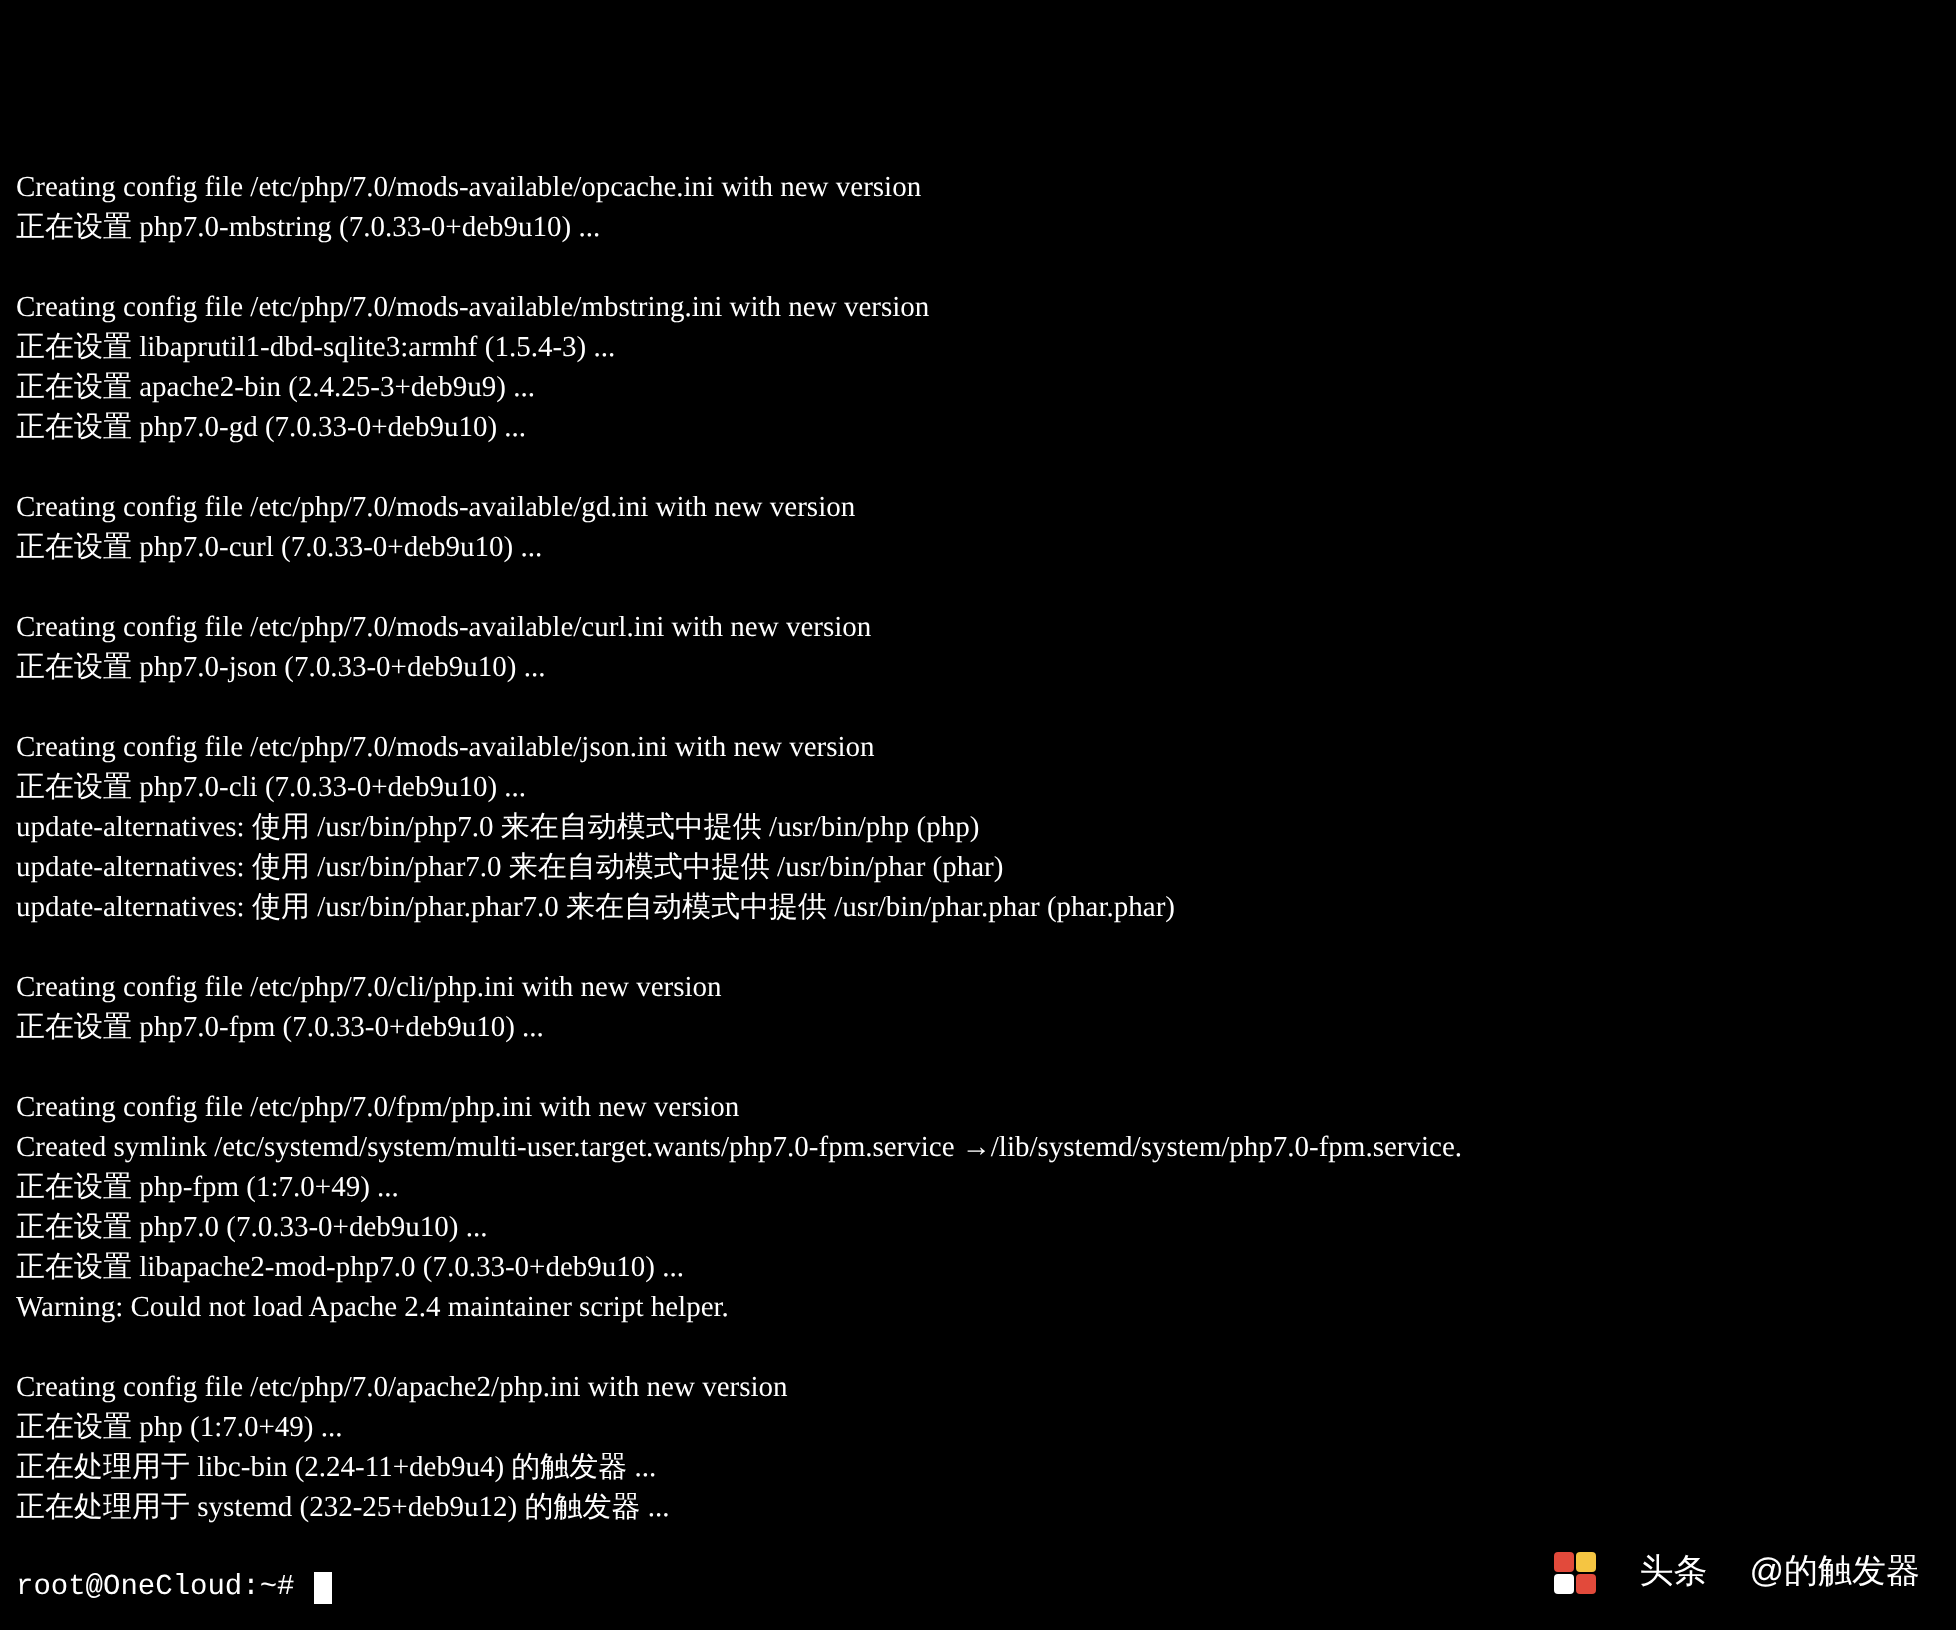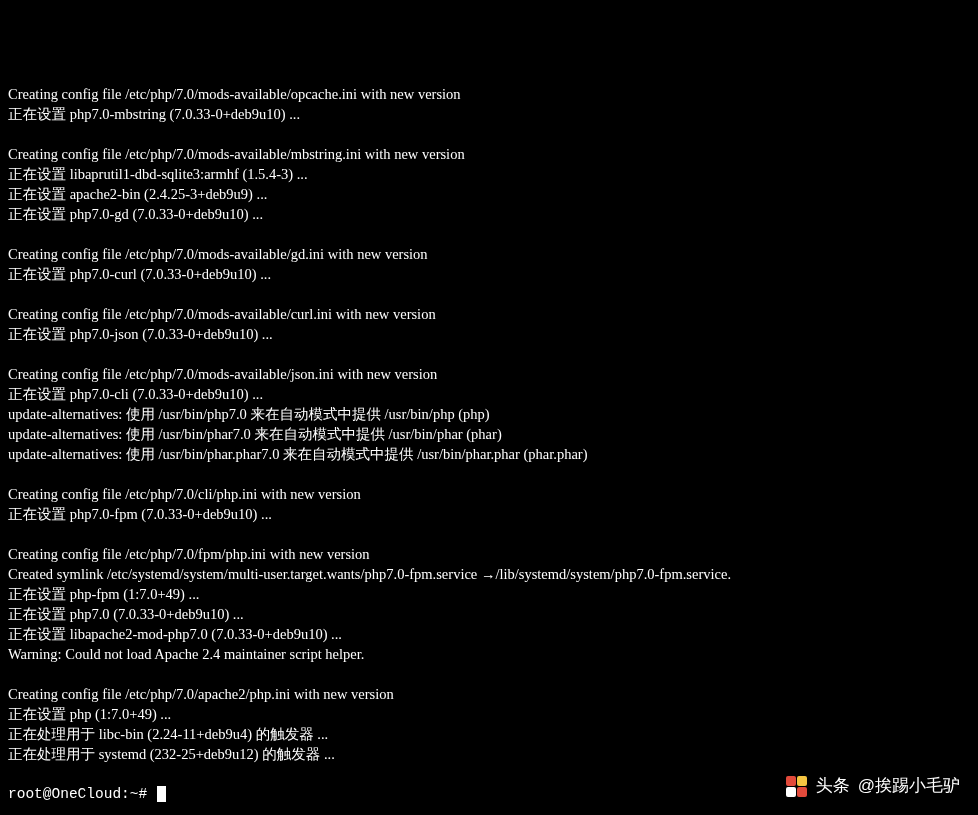--- a/index.html
+++ b/index.html
@@ -36,21 +36,21 @@
       background-color: #ffffff;
       vertical-align: text-bottom;
       margin-left: 1px;
     }
     .watermark {
       position: absolute;
       bottom: 18px;
       right: 18px;
       display: flex;
       align-items: center;
-      gap: 8px;
+      gap: 21px;
       color: #ffffff;
       font-family: "Microsoft YaHei", sans-serif;
       font-size: 17px;
       font-weight: 500;
     }
     .watermark-logo {
       width: 22px;
       height: 22px;
       display: flex;
       flex-wrap: wrap;
@@ -71,17 +71,17 @@
 
 
 <div id="terminal-output"><div class="terminal-line">Creating config file /etc/php/7.0/mods-available/opcache.ini with new version</div><div class="terminal-line">正在设置 php7.0-mbstring (7.0.33-0+deb9u10) ...</div><div class="terminal-line" style="height: 20px;"></div><div class="terminal-line">Creating config file /etc/php/7.0/mods-available/mbstring.ini with new version</div><div class="terminal-line">正在设置 libaprutil1-dbd-sqlite3:armhf (1.5.4-3) ...</div><div class="terminal-line">正在设置 apache2-bin (2.4.25-3+deb9u9) ...</div><div class="terminal-line">正在设置 php7.0-gd (7.0.33-0+deb9u10) ...</div><div class="terminal-line" style="height: 20px;"></div><div class="terminal-line">Creating config file /etc/php/7.0/mods-available/gd.ini with new version</div><div class="terminal-line">正在设置 php7.0-curl (7.0.33-0+deb9u10) ...</div><div class="terminal-line" style="height: 20px;"></div><div class="terminal-line">Creating config file /etc/php/7.0/mods-available/curl.ini with new version</div><div class="terminal-line">正在设置 php7.0-json (7.0.33-0+deb9u10) ...</div><div class="terminal-line" style="height: 20px;"></div><div class="terminal-line">Creating config file /etc/php/7.0/mods-available/json.ini with new version</div><div class="terminal-line">正在设置 php7.0-cli (7.0.33-0+deb9u10) ...</div><div class="terminal-line">update-alternatives: 使用 /usr/bin/php7.0 来在自动模式中提供 /usr/bin/php (php)</div><div class="terminal-line">update-alternatives: 使用 /usr/bin/phar7.0 来在自动模式中提供 /usr/bin/phar (phar)</div><div class="terminal-line">update-alternatives: 使用 /usr/bin/phar.phar7.0 来在自动模式中提供 /usr/bin/phar.phar (phar.phar)</div><div class="terminal-line" style="height: 20px;"></div><div class="terminal-line">Creating config file /etc/php/7.0/cli/php.ini with new version</div><div class="terminal-line">正在设置 php7.0-fpm (7.0.33-0+deb9u10) ...</div><div class="terminal-line" style="height: 20px;"></div><div class="terminal-line">Creating config file /etc/php/7.0/fpm/php.ini with new version</div><div class="terminal-line">Created symlink /etc/systemd/system/multi-user.target.wants/php7.0-fpm.service →/lib/systemd/system/php7.0-fpm.service.</div><div class="terminal-line">正在设置 php-fpm (1:7.0+49) ...</div><div class="terminal-line">正在设置 php7.0 (7.0.33-0+deb9u10) ...</div><div class="terminal-line">正在设置 libapache2-mod-php7.0 (7.0.33-0+deb9u10) ...</div><div class="terminal-line">Warning: Could not load Apache 2.4 maintainer script helper.</div><div class="terminal-line" style="height: 20px;"></div><div class="terminal-line">Creating config file /etc/php/7.0/apache2/php.ini with new version</div><div class="terminal-line">正在设置 php (1:7.0+49) ...</div><div class="terminal-line">正在处理用于 libc-bin (2.24-11+deb9u4) 的触发器 ...</div><div class="terminal-line">正在处理用于 systemd (232-25+deb9u12) 的触发器 ...</div></div>
 <div class="prompt-line"><span>root@OneCloud:~#</span> <span class="cursor"></span></div>
 
 <div class="watermark">
   <div class="watermark-logo">
     <span class="wl-r"></span><span class="wl-y"></span><span class="wl-w"></span><span class="wl-r"></span>
   </div>
   <span>头条</span>
-  <span>@挨踢小毛驴</span>
+  <span>@的触发器</span>
 </div>
 
 
 
 
 </body></html>

